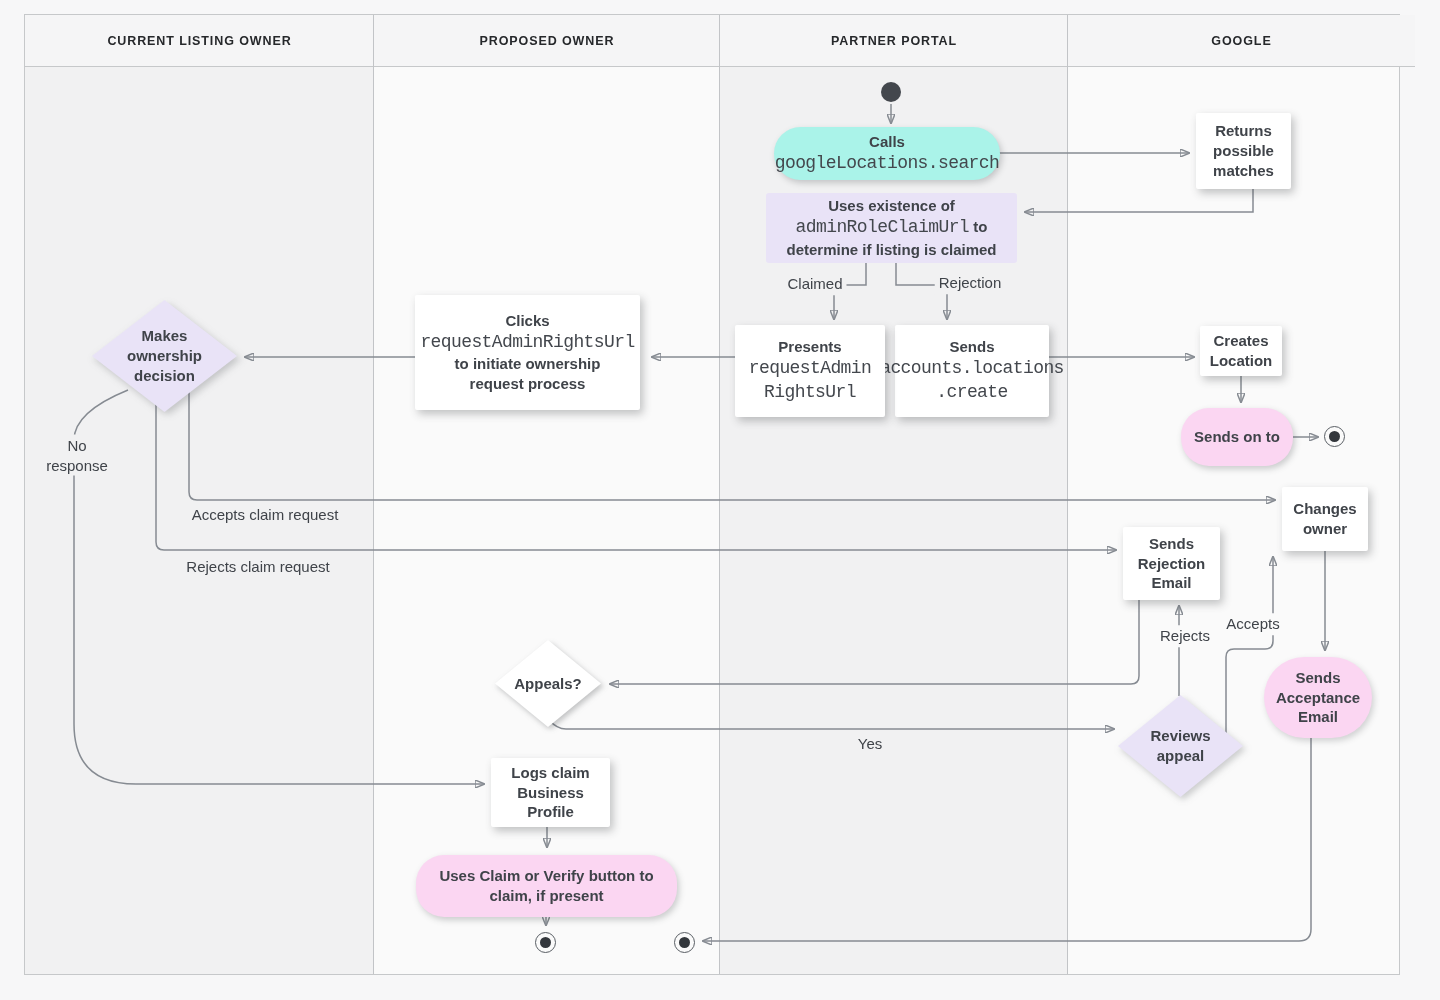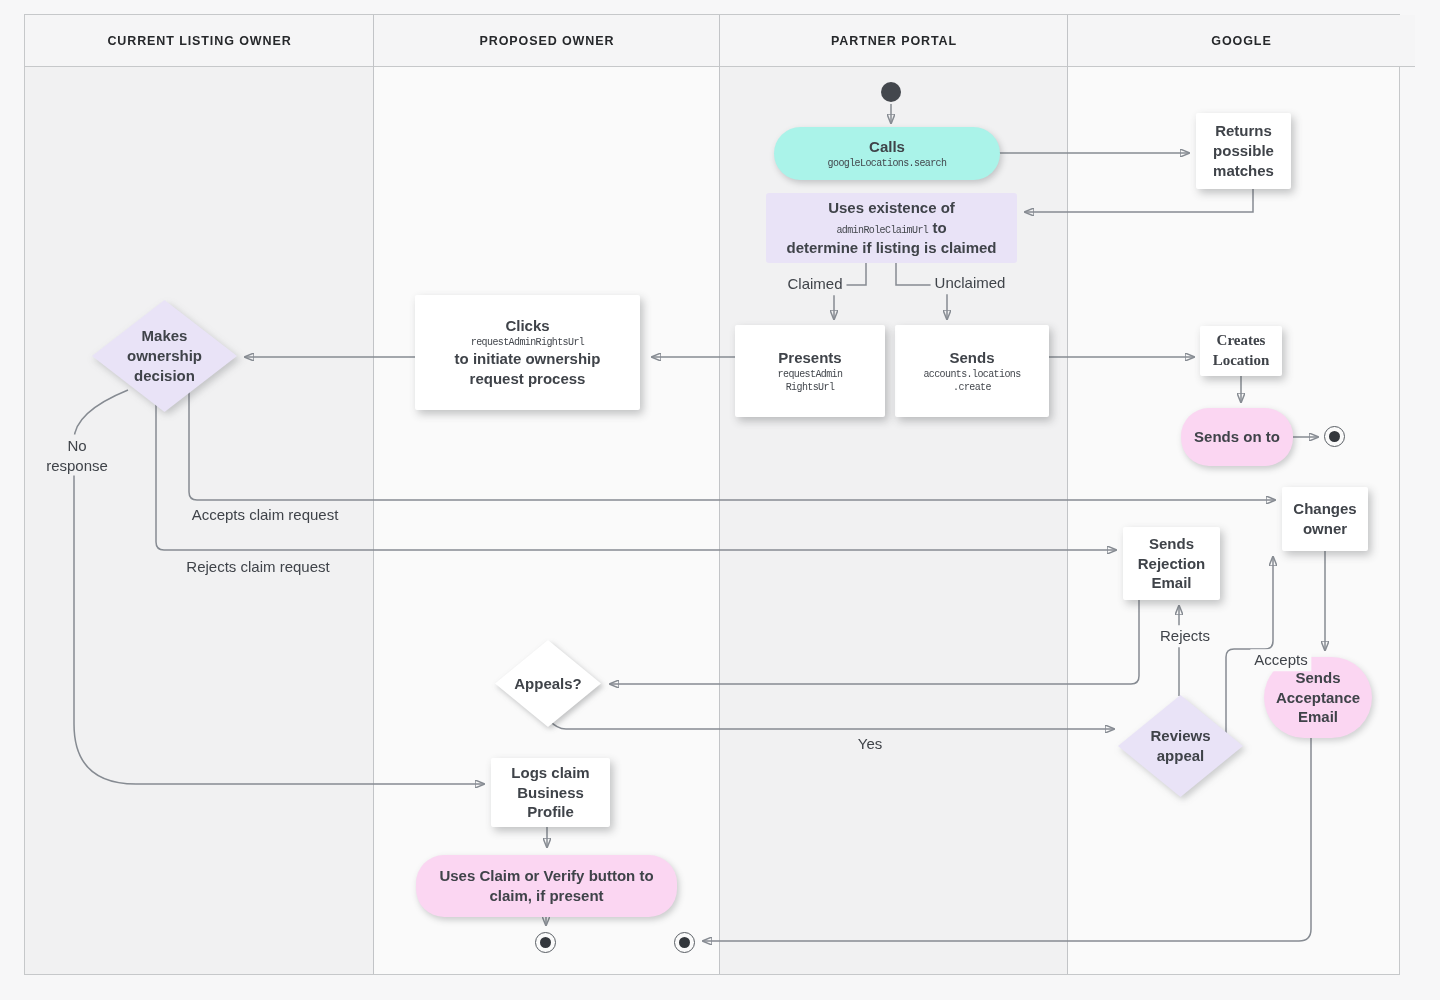--- a/index.html
+++ b/index.html
@@ -16,21 +16,21 @@
   .node{position:absolute;box-sizing:border-box;display:flex;flex-direction:column;align-items:center;justify-content:center;
     text-align:center;font-size:15px;font-weight:bold;color:#3f4349;line-height:1.32;}
   .box{background:#fff;border-radius:2px;box-shadow:3px 4px 8px rgba(60,64,67,.3);padding:4px 6px;}
   .flat{border-radius:3px;}
   .pill{border-radius:28px;box-shadow:2px 3px 6px rgba(60,64,67,.25);}
   .blob{border-radius:42px;box-shadow:2px 3px 6px rgba(60,64,67,.22);}
   .teal{background:var(--teal);}
   .pink{background:var(--pink);}
   .lav{background:var(--lav);}
   .code{font-family:"Liberation Mono","DejaVu Sans Mono",monospace;font-weight:normal;color:#43474d;
-    font-size:10px;letter-spacing:-0.6px;white-space:nowrap;}
+    font-size:18px;letter-spacing:-0.6px;white-space:nowrap;}
   .diamond{background:none;}
   .diamond svg.shape{position:absolute;left:0;top:0;width:100%;height:100%;overflow:visible;}
   .diamond .dlabel{position:relative;z-index:1;}
   .dot{position:absolute;border-radius:50%;background:#43474d;}
   .end{position:absolute;width:21px;height:21px;border-radius:50%;border:1.5px solid #595e64;background:#fafafa;box-sizing:border-box;
     display:flex;align-items:center;justify-content:center;}
   .end .inner{width:11px;height:11px;border-radius:50%;background:#33373c;}
   .elabel{position:absolute;transform:translate(-50%,-50%);font-size:15px;font-weight:normal;color:#3f4349;
     padding:1px 4px;white-space:nowrap;line-height:1.3;}
   .bg1{background:#f1f1f2;}
@@ -118,21 +118,21 @@
     <span class="code">accounts.locations</span>
     <span class="code">.create</span>
   </div>
 
   <div class="node box" style="left:735px;top:325px;width:150px;height:92px;">
     <span>Presents</span>
     <span class="code">requestAdmin</span>
     <span class="code">RightsUrl</span>
   </div>
 
-  <div class="node box" style="left:1200px;top:326px;width:82px;height:50px;font-family:Liberation Serif, serif;">
+  <div class="node box" style="left:1200px;top:326px;width:82px;height:50px;">
     <span class="wrap">Creates Location</span>
   </div>
 
   <div class="node pill pink" style="left:1181px;top:408px;width:112px;height:58px;">
     <span class="wrap">Sends on to</span>
   </div>
 
   <div class="node box" style="left:1282px;top:487px;width:86px;height:64px;">
     <span class="wrap">Changes owner</span>
   </div>
@@ -175,20 +175,20 @@
 
   <div class="node box" style="left:491px;top:758px;width:119px;height:69px;">
     <span class="wrap">Logs claim Business Profile</span>
   </div>
 
   <div class="node pill pink" style="left:416px;top:855px;width:261px;height:62px;">
     <span class="wrap" style="width:240px;">Uses Claim or Verify button to claim, if present</span>
   </div>
 
   <div class="elabel bg1" style="left:815px;top:284px;">Claimed</div>
-  <div class="elabel bg1" style="left:970px;top:283px;">Unclaimed</div>
+  <div class="elabel bg1" style="left:970px;top:283px;">Rejection</div>
   <div class="elabel bg1" style="left:265px;top:515px;">Accepts claim request</div>
   <div class="elabel bg1" style="left:258px;top:567px;">Rejects claim request</div>
   <div class="elabel bg1" style="left:77px;top:455px;width:72px;white-space:normal;text-align:center;">No response</div>
   <div class="elabel bg1" style="left:870px;top:744px;">Yes</div>
   <div class="elabel bg2" style="left:1185px;top:636px;">Rejects</div>
-  <div class="elabel bg2" style="left:1253px;top:660px;margin-left:28px;">Accepts</div>
+  <div class="elabel bg2" style="left:1253px;top:624px;">Accepts</div>
 </div>
 
 </body></html>

